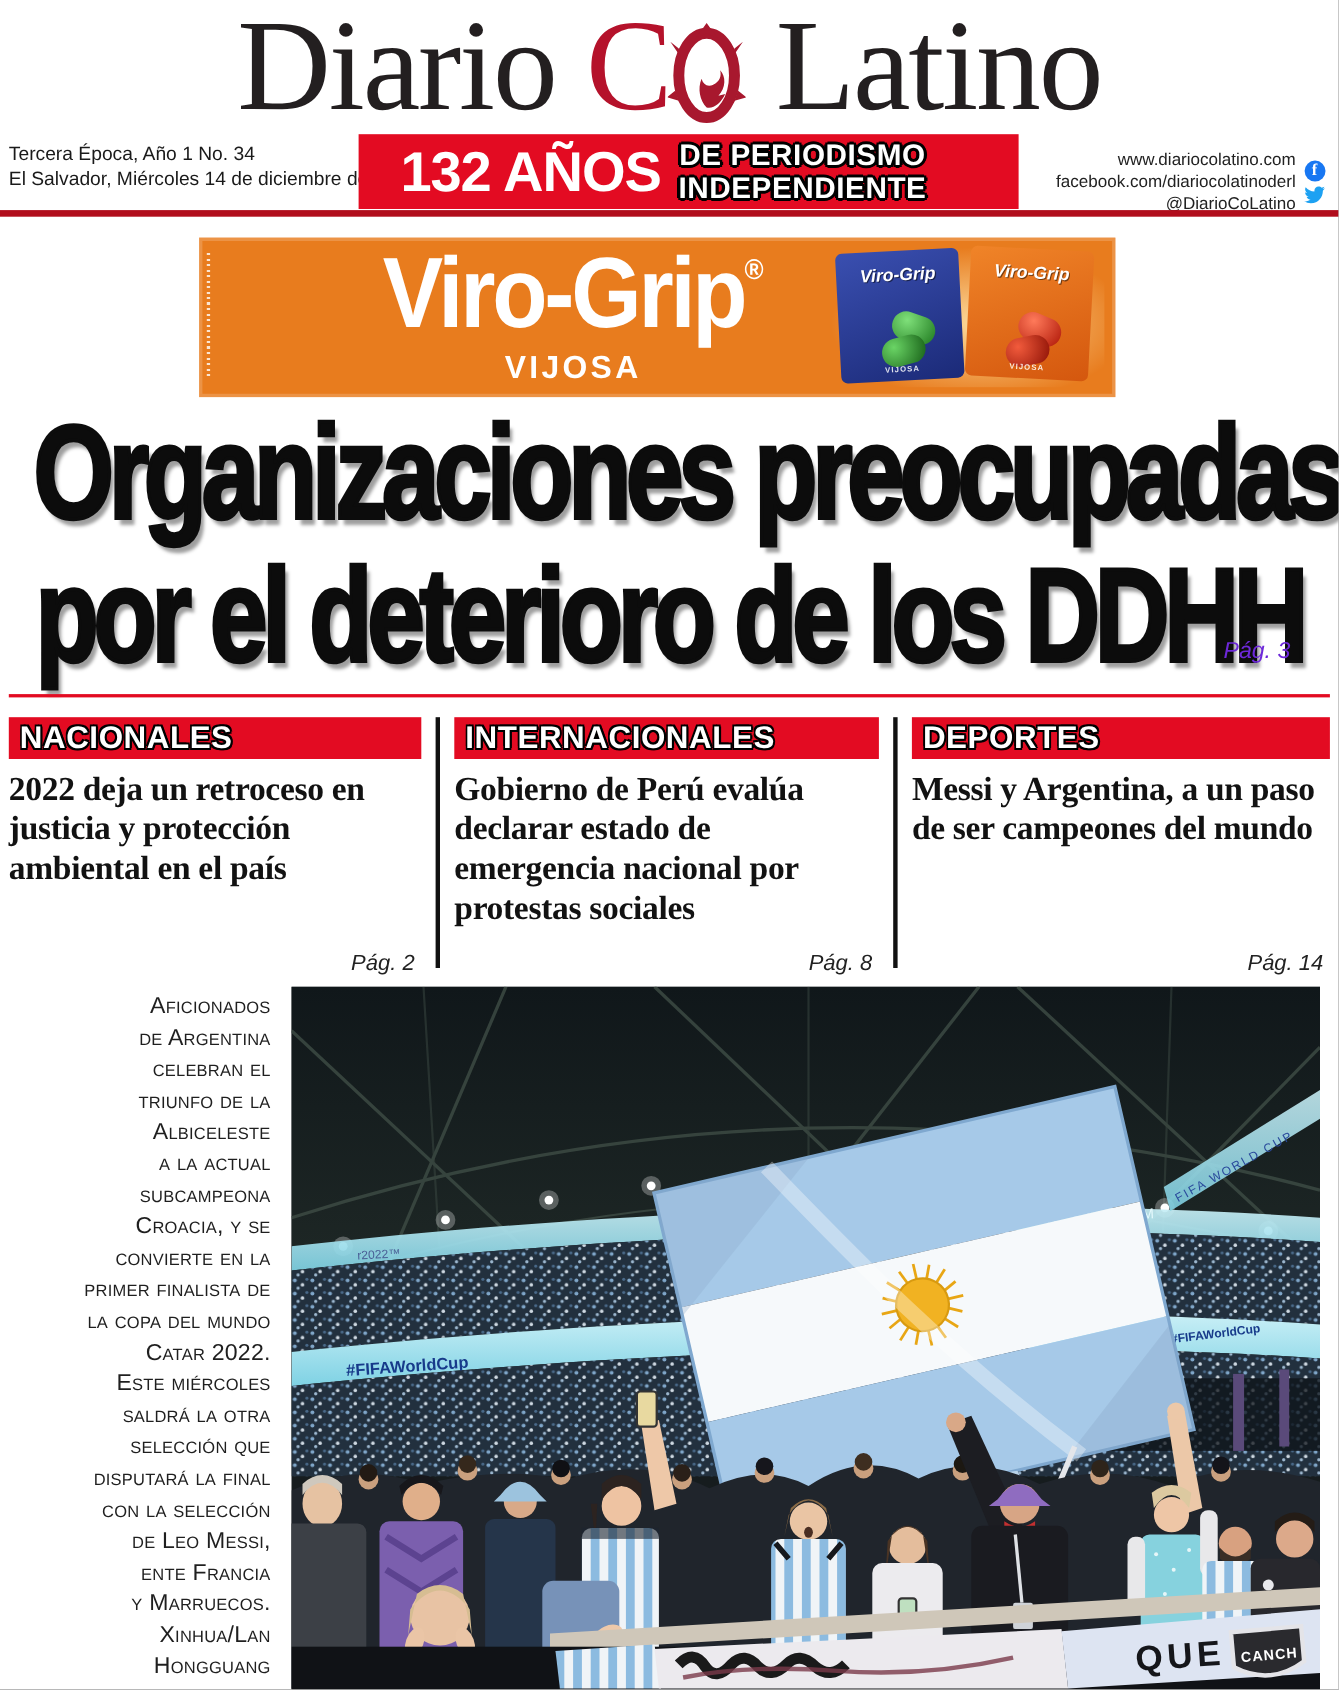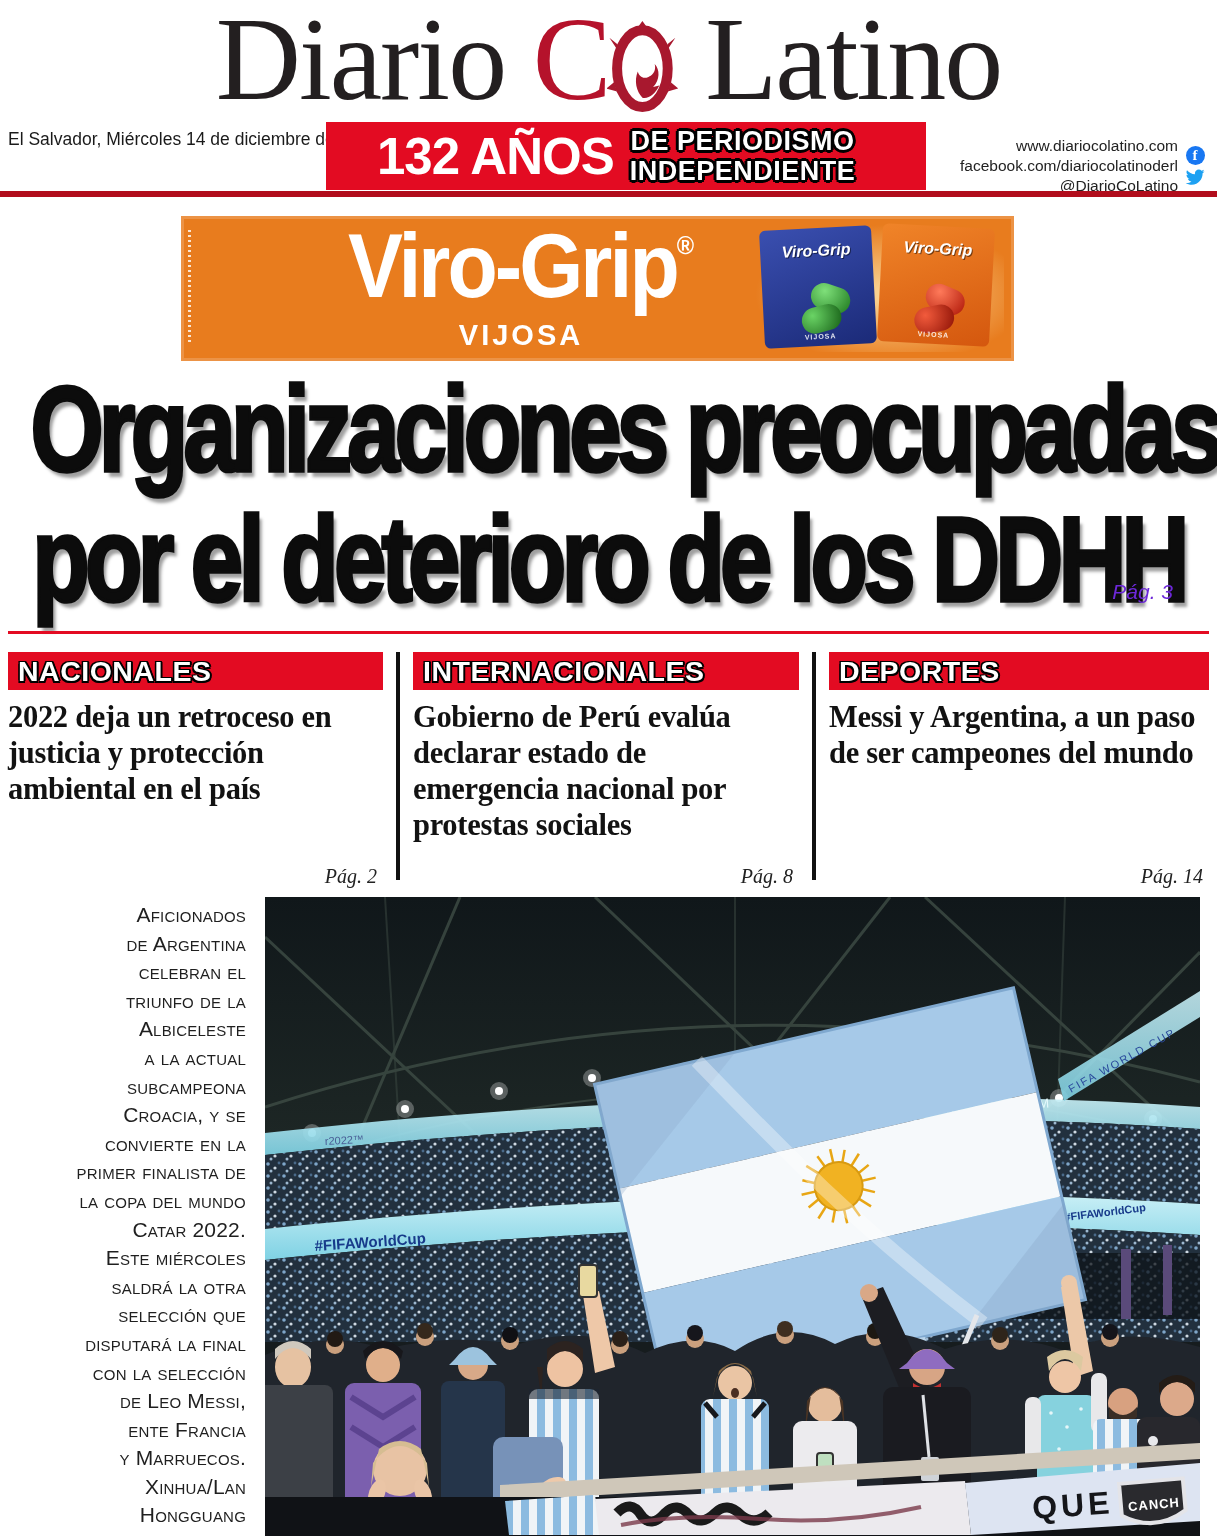--- a/index.html
+++ b/index.html
@@ -7,21 +7,21 @@
         font-family:"Liberation Sans",sans-serif;color:#1d1b1c;margin:0 auto;}
   
   .masthead-title{position:absolute;top:-8px;left:0;width:100%;text-align:center;
     font-family:"Liberation Serif",serif;font-size:118px;font-weight:400;color:#231f20;
     letter-spacing:-2px;white-space:nowrap;}
   .masthead-title .red-c{color:#b5122b;}
   .phoenix-wrap{display:inline-block;width:.60em;height:.78em;vertical-align:-0.12em;margin-left:-0.02em;}
   .edition{position:absolute;top:128px;left:8px;font-size:17.5px;line-height:23px;color:#1a1a1a;}
   .anniv{position:absolute;top:122px;left:326px;width:600px;height:68px;background:#e30b22;
     display:flex;align-items:center;}
-  .anniv-years{font-size:51px;font-weight:900;color:#fff;letter-spacing:-1px;padding-left:38px;white-space:nowrap;margin-left:13px;}
+  .anniv-years{font-size:51px;font-weight:900;color:#fff;letter-spacing:-1px;padding-left:38px;white-space:nowrap;}
   .anniv-slogan{margin-left:16px;text-align:center;font-weight:700;font-size:27px;line-height:30px;color:#fff;
     text-shadow:-2px -2px 0 #000,2px -2px 0 #000,-2px 2px 0 #000,2px 2px 0 #000,0 3px 0 #000,3px 0 0 #000,-3px 0 0 #000,0 -3px 0 #000;
     letter-spacing:.5px;white-space:nowrap;}
   .contact{position:absolute;top:136px;right:12px;display:flex;align-items:center;gap:7px;justify-content:space-between;}
   .contact-lines{text-align:right;font-size:15.5px;line-height:20px;color:#222;}
   .social-col{display:flex;flex-direction:column;gap:4px;align-items:center;}
   .fb-icon{width:19px;height:19px;border-radius:50%;background:#1877f2;color:#fff;font-weight:700;
     font-family:"Liberation Serif",serif;font-size:15px;line-height:19px;text-align:center;}
   .rule-1{position:absolute;top:191px;left:0;width:100%;height:6px;background:#b10d1c;}
   
@@ -59,21 +59,21 @@
   
   .cols{position:absolute;top:652px;left:8px;width:1201px;height:238px;display:flex;}
   .col{position:relative;}
   .col-1{width:375px;} .col-2{width:386px;} .col-3{width:380px;}
   .col-div{width:4px;background:#111;margin:0 13px;height:228px;}
   .sec-bar{height:38px;background:#e30b22;display:flex;align-items:center;}
   .sec-label{color:#fff;font-weight:900;font-size:28.5px;letter-spacing:.5px;padding-left:10px;
      text-shadow:-1.5px -1.5px 0 #000,1.5px -1.5px 0 #000,-1.5px 1.5px 0 #000,1.5px 1.5px 0 #000,0 2px 0 #000,2px 0 0 #000;text-align:right;}
   .sec-headline{font-family:Liberation Serif, serif;font-weight:700;font-size:30.5px;line-height:36px;
      color:#121212;margin-top:9px;letter-spacing:-.3px;}
-  .sec-pag{position:absolute;bottom:2px;right:6px;font-style:italic;font-size:20px;color:#222;font-family:Liberation Serif, serif;}
+  .sec-pag{position:absolute;bottom:2px;right:6px;font-style:italic;font-size:20px;color:#222;}
   
   .caption{position:absolute;top:901px;left:0;width:246px;padding-right:12px;text-align:right;
      font-size:21px;line-height:28.6px;color:#1f1f1f;font-variant:small-caps;white-space:pre-line;
      letter-spacing:.2px;}
   .photo{position:absolute;top:897px;left:265px;width:935px;height:639px;background:#161c1e;}
   svg text{font-family:"Liberation Sans",sans-serif;}
 </style>
 </head>
 <body>
 
@@ -81,20 +81,21 @@
 
   <div class="masthead-title"><span>Diario </span><span class="red-c">C</span><span class="phoenix-wrap"><svg viewBox="0 0 90 120" width="100%" height="100%">
         <ellipse cx="45" cy="62" rx="33" ry="50" fill="none" stroke="#a8182e" stroke-width="13"></ellipse>
         <path d="M45,0 L58,18 L45,12 L32,18 Z" fill="#a8182e"></path>
         <path d="M12,30 L2,22 L14,40 Z M78,30 L88,22 L76,40 Z M8,80 L-2,88 L12,92 Z M82,80 L92,88 L78,92 Z" fill="#a8182e"></path>
         <path d="M45,100 C37,92 34,78 39,66 C41,73 46,76 53,73 C60,70 63,63 61,56 C68,63 68,77 59,86 L67,84 C62,95 53,102 45,100 Z" fill="#a8182e"></path>
         <path d="M53,73 L64,70 L55,80 Z" fill="#a8182e"></path>
       </svg></span><span> Latino</span></div>
 
   <div class="edition">
+    <div>Tercera Época, Año 1 No. 34</div>
     <div>El Salvador,  Miércoles 14 de diciembre de 2022</div>
   </div>
 
   <div class="anniv">
     <div class="anniv-years">132 AÑOS</div>
     <div class="anniv-slogan">
       <div>DE PERIODISMO</div>
       <div>INDEPENDIENTE</div>
     </div>
   </div>

